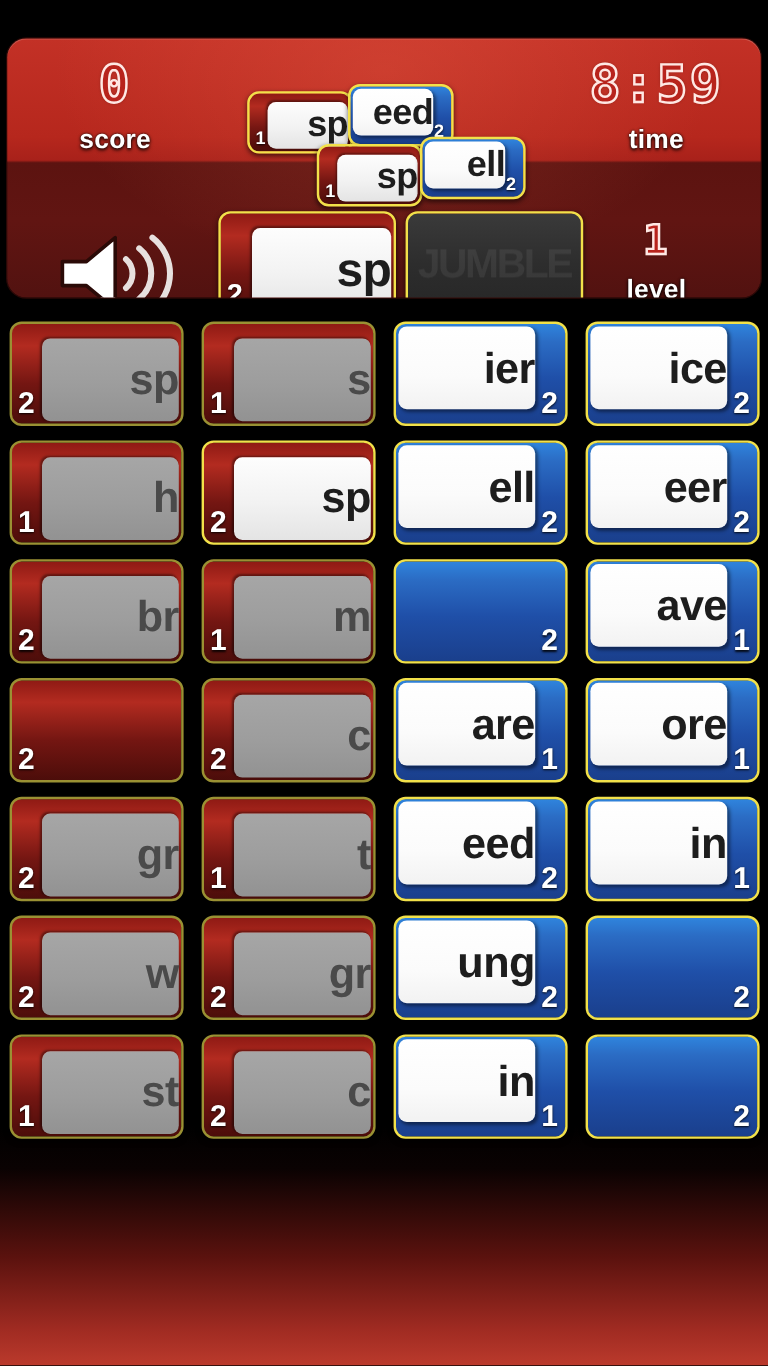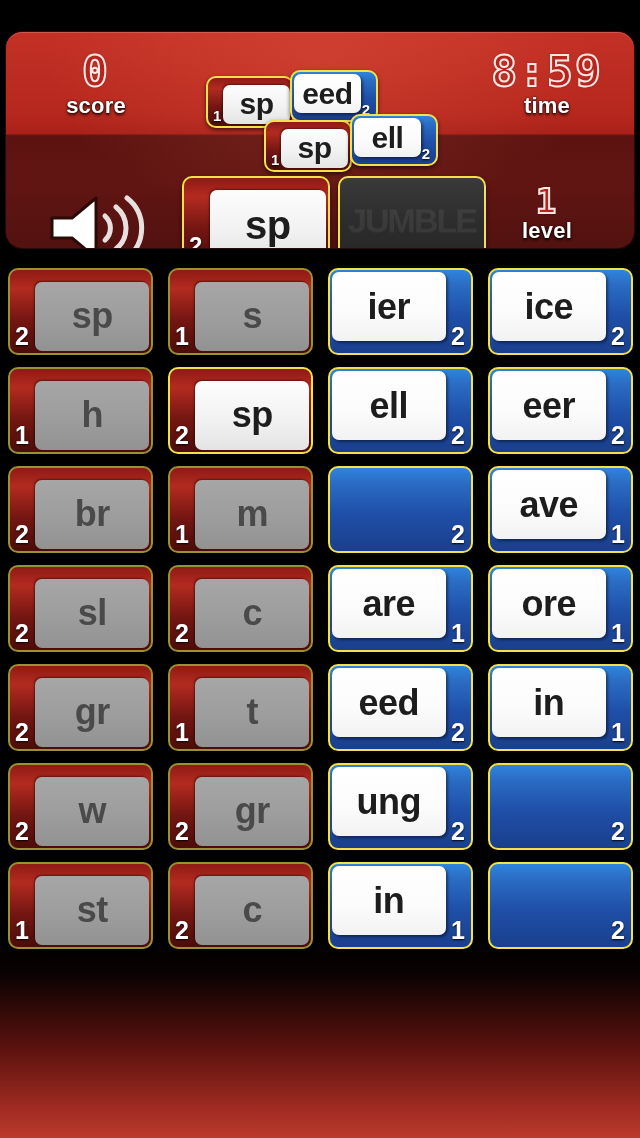--- a/index.html
+++ b/index.html
@@ -42,21 +42,21 @@
     font-size:43px; font-weight:bold; letter-spacing:2px;
     color:#b8231c;
     -webkit-text-stroke:2px #ffe8e4;
     text-shadow:0 0 3px rgba(0,0,0,.45);
     line-height:1;
   }
   .seg-small{ font-size:34px; }
   .hud-label{
     font-size:22px; font-weight:bold; color:#ffffff;
     text-shadow:0 2px 3px rgba(0,0,0,.85), 0 0 2px rgba(0,0,0,.9);
-    letter-spacing:.2px;
+    margin-top:10px; letter-spacing:.2px;
   }
   #level-hud{ position:absolute; right:12px; top:152px; width:150px; text-align:center; z-index:3;}
 
   
   #speaker-button{
     position:absolute; left:36px; top:160px; width:110px; height:72px; z-index:4;
     cursor:pointer;
   }
 
   
@@ -67,21 +67,21 @@
 
   
   .card{
     position:relative; border-radius:10px;
     border:2px solid #f2e14a;
     box-shadow:0 2px 4px rgba(0,0,0,.6);
     overflow:hidden;
   }
   .card .panel{
     position:absolute; border-radius:7px;
-    display:flex; align-items:center; justify-content:center;
+    display:flex; align-items:center; justify-content:flex-end;
   }
   .card .badge{
     position:absolute; z-index:4;
     font-weight:bold; color:#ffffff;
     text-shadow:0 1px 2px rgba(0,0,0,.9);
   }
   .card .txt{
     font-weight:bold; color:#1d1d1d; line-height:1;
     letter-spacing:-0.5px;
   }
@@ -286,23 +286,20 @@
       <span class="badge">2</span>
     </div>
     <div class="card grid-card blue">
       <span class="badge">1</span>
       <span class="panel">
         <span class="txt">ave</span>
       </span>
     </div>
     <div class="card grid-card red used">
       <span class="badge">2</span>
-      <span class="panel">
-        <span class="txt">sl</span>
-      </span>
     </div>
     <div class="card grid-card red used">
       <span class="badge">2</span>
       <span class="panel">
         <span class="txt">c</span>
       </span>
     </div>
     <div class="card grid-card blue">
       <span class="badge">1</span>
       <span class="panel">

